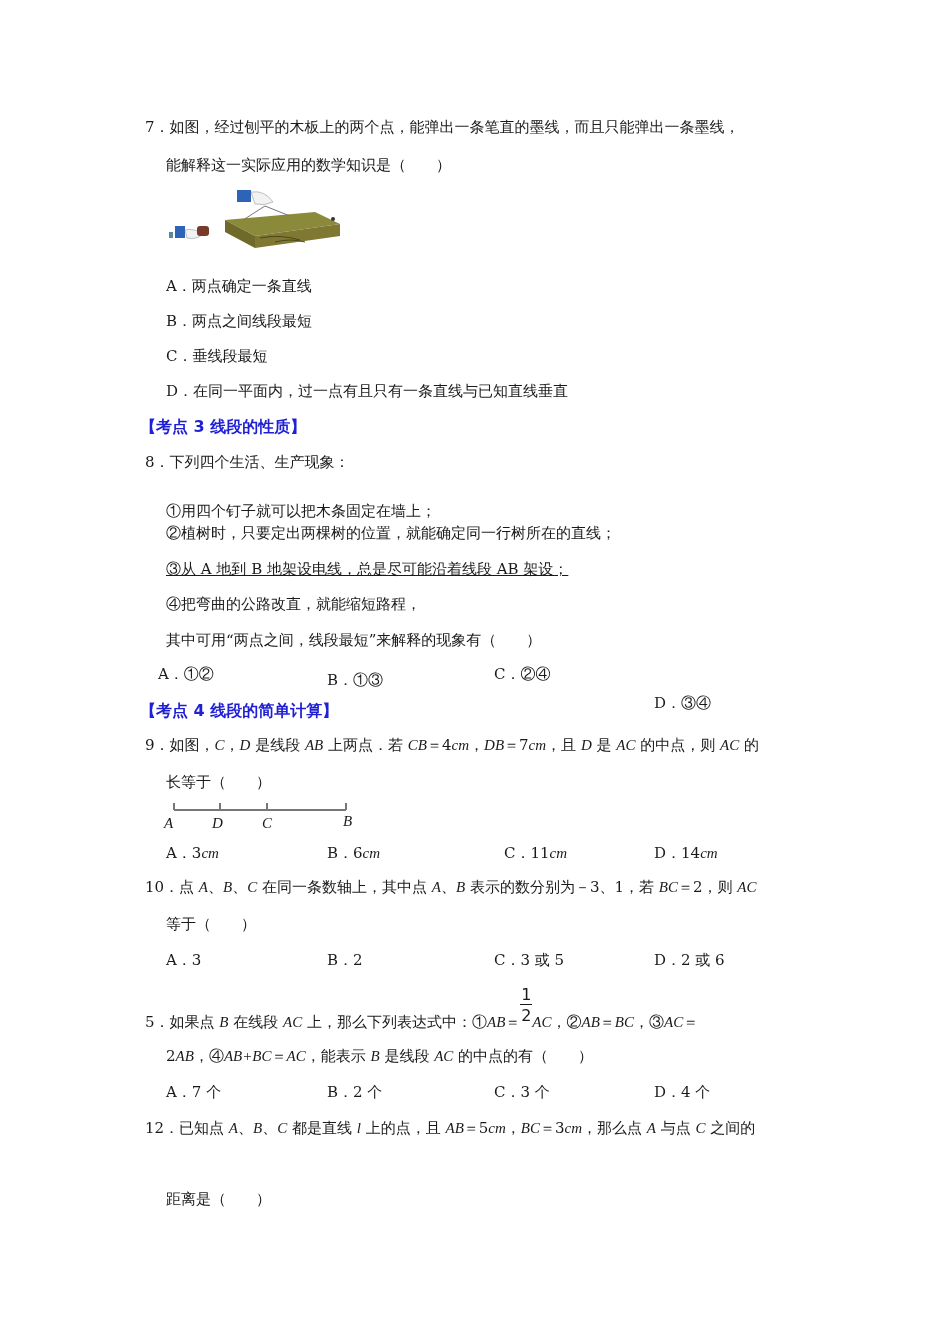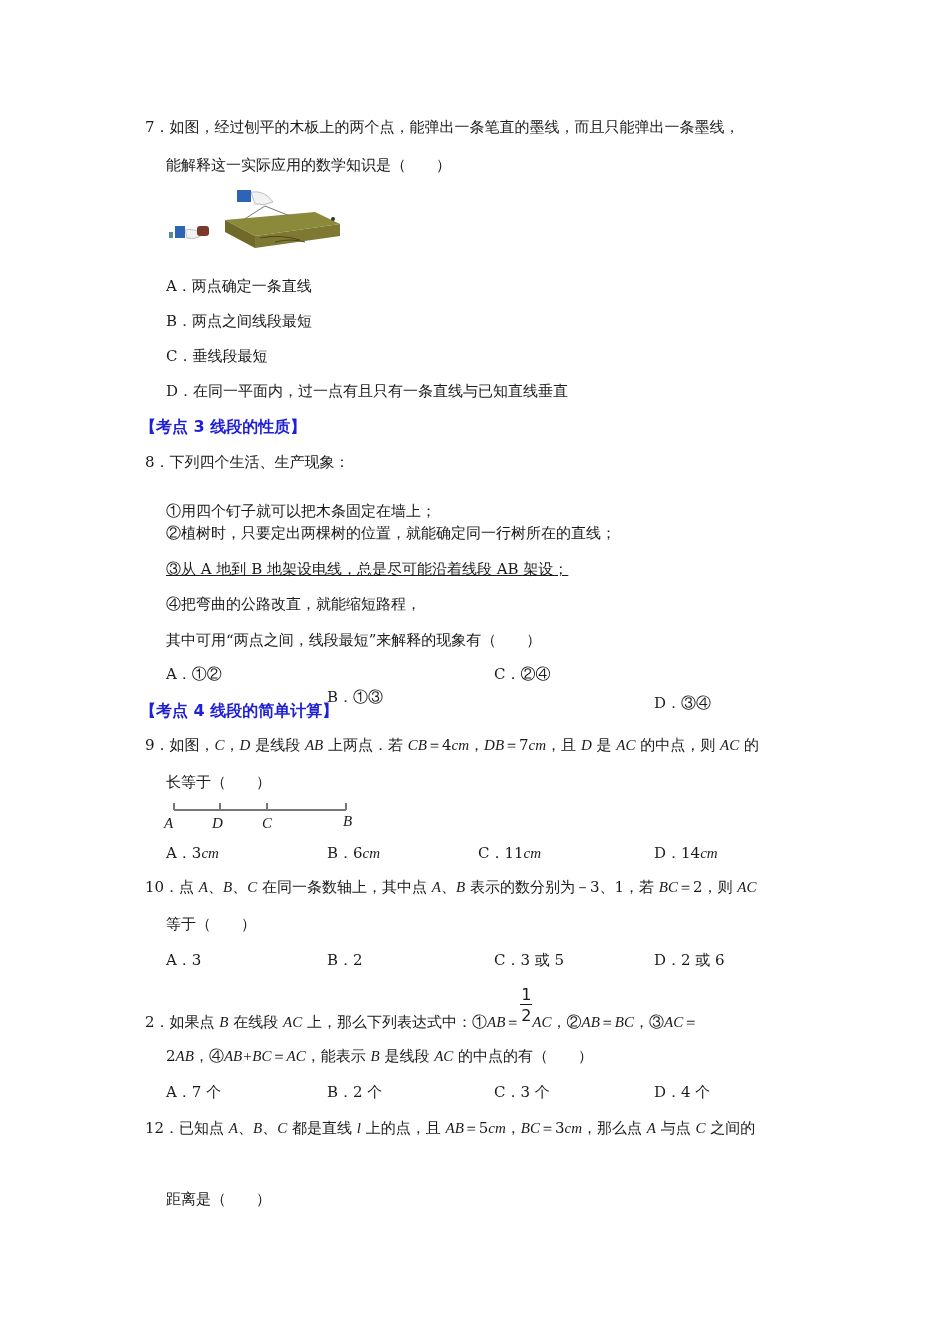--- a/index.html
+++ b/index.html
@@ -46,22 +46,22 @@
 <div class="abs ind" style="top:382px;">D．在同一平面内，过一点有且只有一条直线与已知直线垂直</div>
 
 <div class="abs heading" style="top:417px;">【考点 3  线段的性质】</div>
 
 <div class="abs q" style="top:453px;">8．下列四个生活、生产现象：</div>
 <div class="abs ind" style="top:502px;">①用四个钉子就可以把木条固定在墙上；</div>
 <div class="abs ind" style="top:524px;">②植树时，只要定出两棵树的位置，就能确定同一行树所在的直线；</div>
 <div class="abs ind" style="top:560px;text-decoration:underline;">③从 A 地到 B 地架设电线，总是尽可能沿着线段 AB 架设；</div>
 <div class="abs ind" style="top:595px;">④把弯曲的公路改直，就能缩短路程，</div>
 <div class="abs ind" style="top:631px;">其中可用“两点之间，线段最短”来解释的现象有（　　）</div>
-<div class="opt abs" style="left:166px; top:665px;">A．①②</div>
-<div class="opt abs" style="left:327px; top:688px;">B．①③</div>
+<div class="opt abs" style="left:158px; top:665px;">A．①②</div>
+<div class="opt abs" style="left:327px; top:671px;">B．①③</div>
 <div class="opt abs" style="left:494px; top:665px;">C．②④</div>
 <div class="opt abs" style="left:654px; top:665px;margin-top:29px;">D．③④</div>
 
 <div class="abs heading" style="top:701px;">【考点 4  线段的简单计算】</div>
 
 <div class="abs q" style="top:736px;">
   <span>9．如图，</span><i>C</i><span>，</span><i>D</i><span> 是线段 </span><i>AB</i><span> 上两点．若 </span><i>CB</i><span>＝4</span><i>cm</i><span>，</span><i>DB</i><span>＝7</span><i>cm</i><span>，且 </span><i>D</i><span> 是 </span><i>AC</i><span> 的中点，则 </span><i>AC</i><span> 的</span>
 </div>
 <div class="abs ind" style="top:773px;">长等于（　　）</div>
 
@@ -72,34 +72,34 @@
   <line x1="101" y1="3" x2="101" y2="10" stroke="#777" stroke-width="2"></line>
   <line x1="180" y1="3" x2="180" y2="10" stroke="#777" stroke-width="2"></line>
 </svg>
 <div class="abs" style="left:164px; top:814px;"><i>A</i></div>
 <div class="abs" style="left:212px; top:814px;"><i>D</i></div>
 <div class="abs" style="left:262px; top:814px;"><i>C</i></div>
 <div class="abs" style="left:343px; top:812px;"><i>B</i></div>
 
 <div class="opt abs" style="left:166px; top:844px;"><span>A．3</span><i>cm</i></div>
 <div class="opt abs" style="left:327px; top:844px;"><span>B．6</span><i>cm</i></div>
-<div class="opt abs" style="left:478px; top:844px;"><span>C．11</span><i>cm</i></div>
+<div class="opt abs" style="left:504px; top:844px;"><span>C．11</span><i>cm</i></div>
 <div class="opt abs" style="left:654px; top:844px;"><span>D．14</span><i>cm</i></div>
 
 <div class="abs q" style="top:878px;">
   <span>10．点 </span><i>A</i><span>、</span><i>B</i><span>、</span><i>C</i><span> 在同一条数轴上，其中点 </span><i>A</i><span>、</span><i>B</i><span> 表示的数分别为－3、1，若 </span><i>BC</i><span>＝2，则 </span><i>AC</i>
 </div>
 <div class="abs ind" style="top:915px;">等于（　　）</div>
 <div class="opt abs" style="left:166px; top:951px;">A．3</div>
 <div class="opt abs" style="left:327px; top:951px;">B．2</div>
 <div class="opt abs" style="left:494px; top:951px;">C．3 或 5</div>
 <div class="opt abs" style="left:654px; top:951px;">D．2 或 6</div>
 
 <div class="abs q" style="top:1011px;">
-  <span>2．如果点 </span><i>B</i><span> 在线段 </span><i>AC</i><span> 上，那么下列表达式中：①</span><i>AB</i><span>＝</span><span class="frac"><span class="num">1</span><span class="bar"></span><span class="den">2</span></span><i>AC</i><span>，②</span><i>AB</i><span>＝</span><i>BC</i><span>，③</span><i>AC</i><span>＝</span>
+  <span>5．如果点 </span><i>B</i><span> 在线段 </span><i>AC</i><span> 上，那么下列表达式中：①</span><i>AB</i><span>＝</span><span class="frac"><span class="num">1</span><span class="bar"></span><span class="den">2</span></span><i>AC</i><span>，②</span><i>AB</i><span>＝</span><i>BC</i><span>，③</span><i>AC</i><span>＝</span>
 </div>
 <div class="abs ind" style="top:1047px;">
   <span>2</span><i>AB</i><span>，④</span><i>AB+BC</i><span>＝</span><i>AC</i><span>，能表示 </span><i>B</i><span> 是线段 </span><i>AC</i><span> 的中点的有（　　）</span>
 </div>
 <div class="opt abs" style="left:166px; top:1083px;">A．7 个</div>
 <div class="opt abs" style="left:327px; top:1083px;">B．2 个</div>
 <div class="opt abs" style="left:494px; top:1083px;">C．3 个</div>
 <div class="opt abs" style="left:654px; top:1083px;">D．4 个</div>
 
 <div class="abs q" style="top:1119px;text-align:right;">

